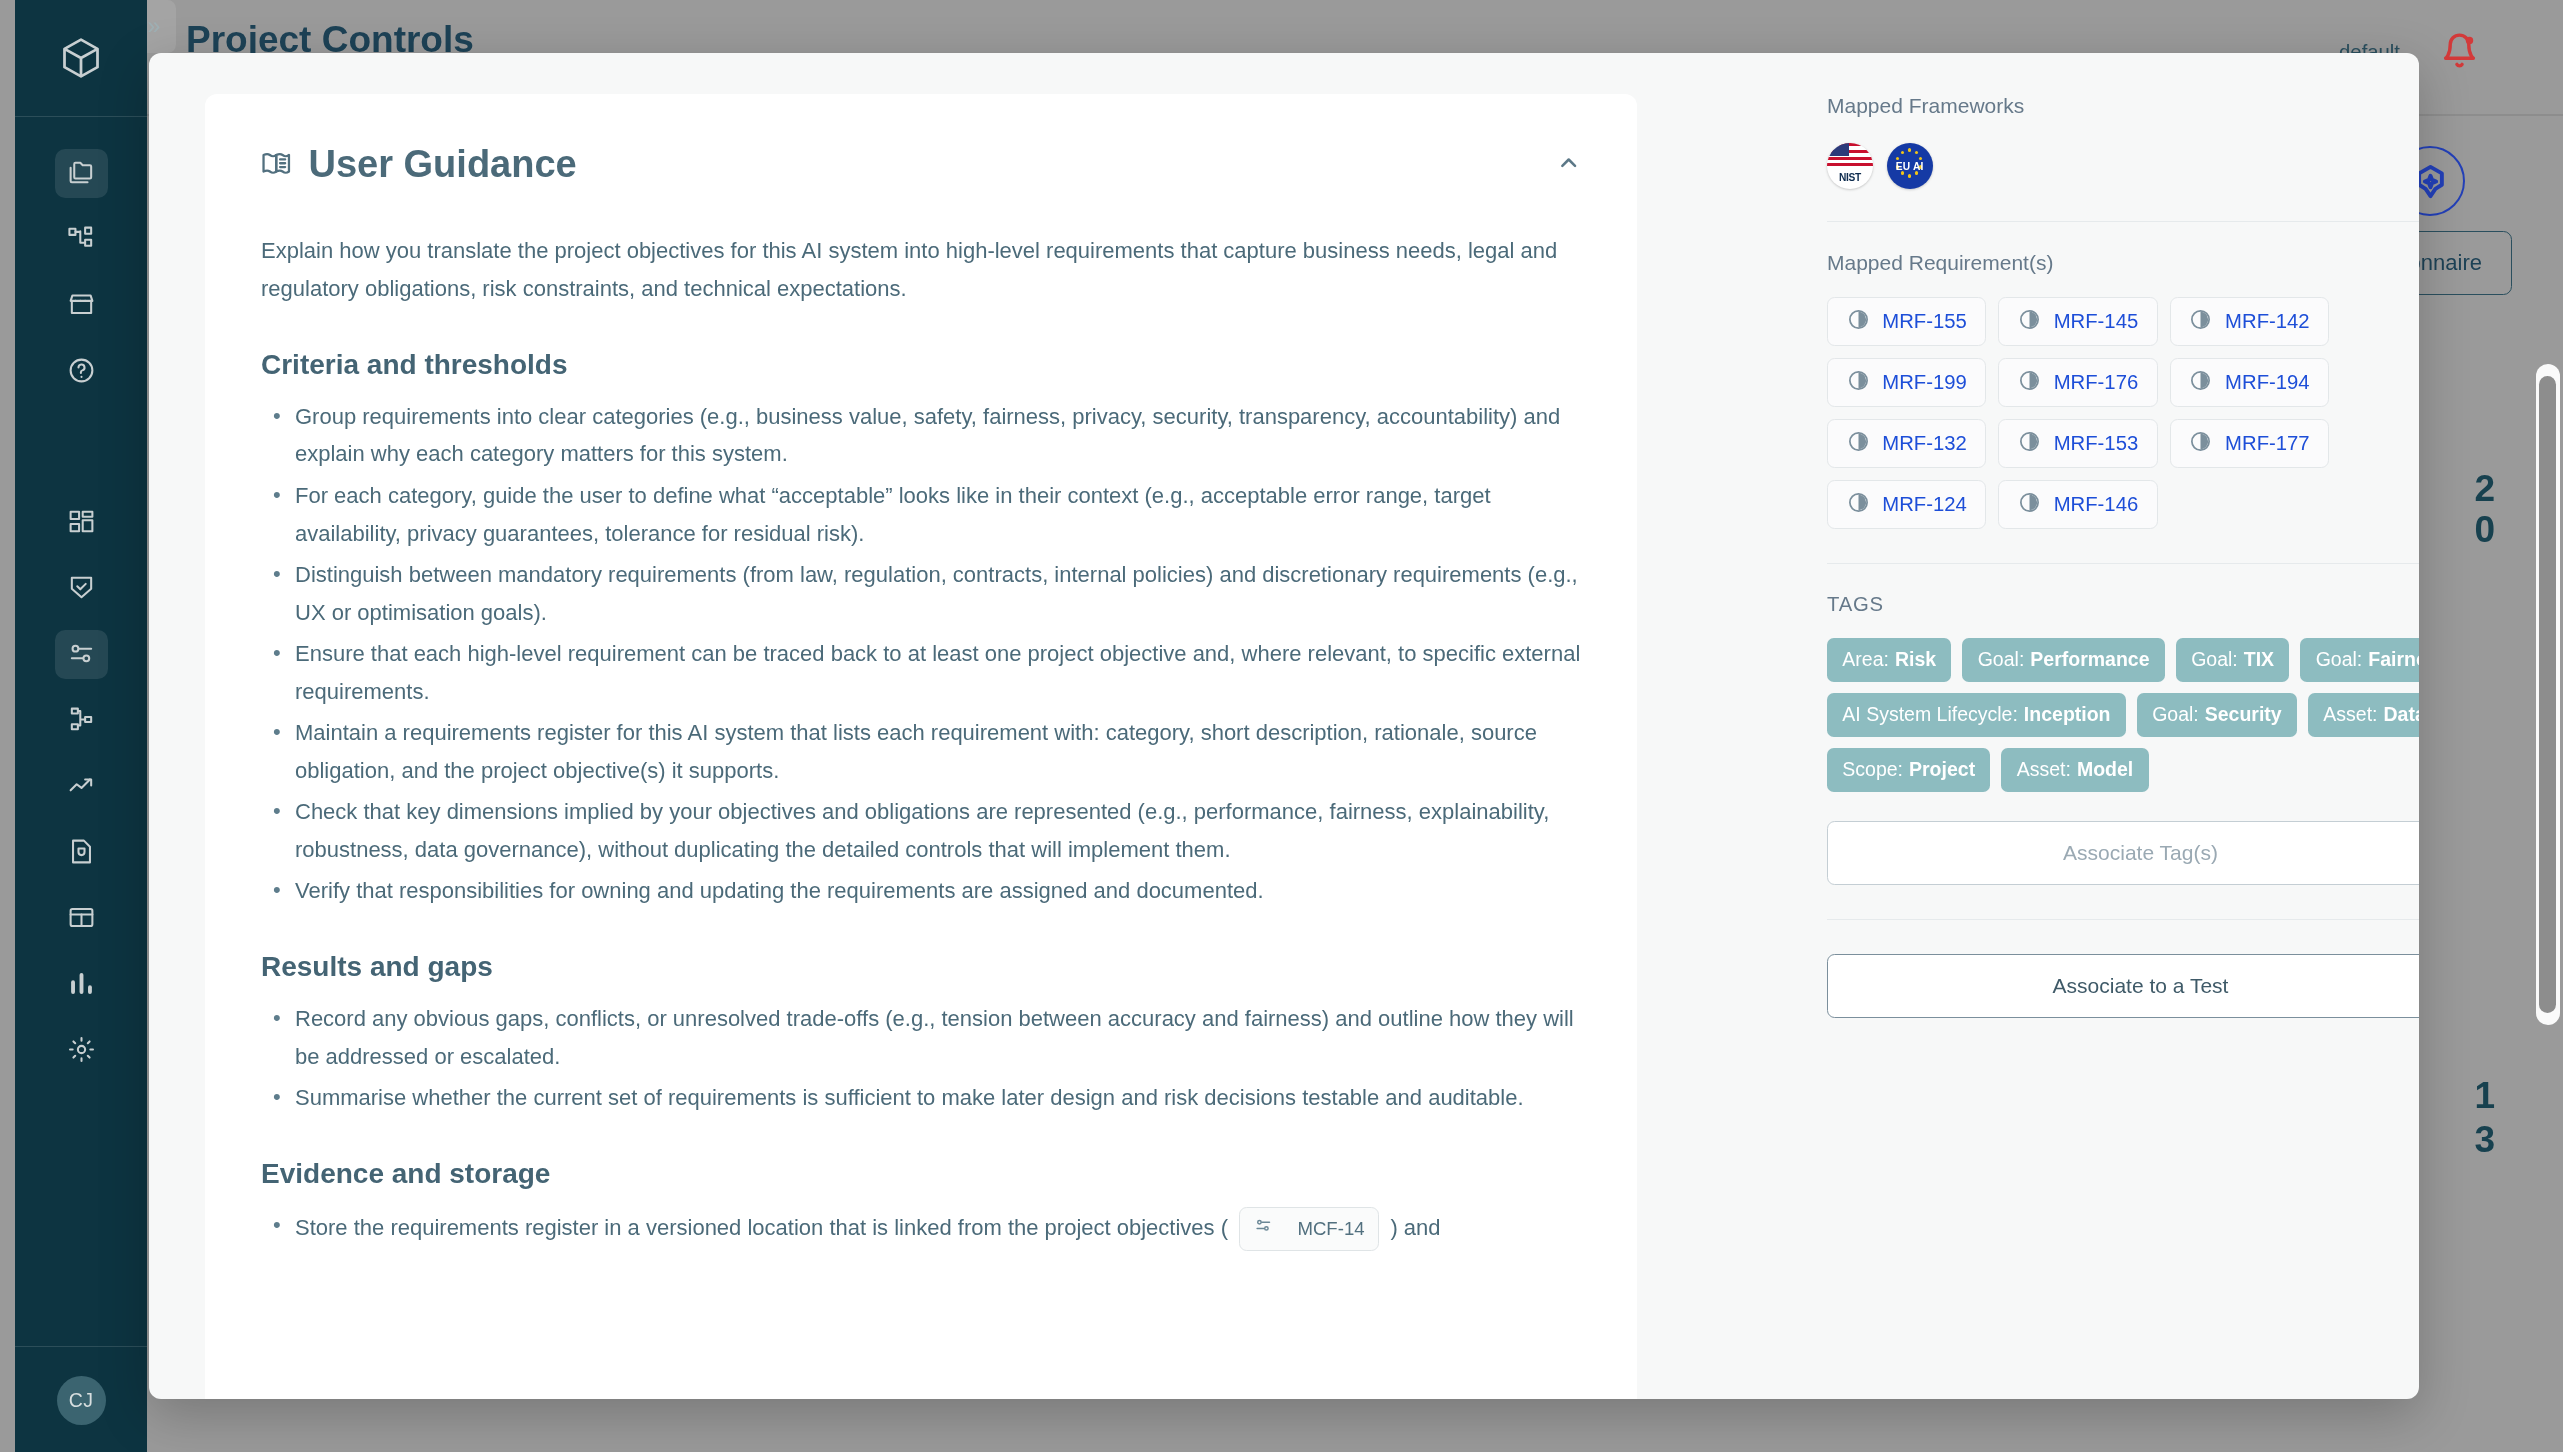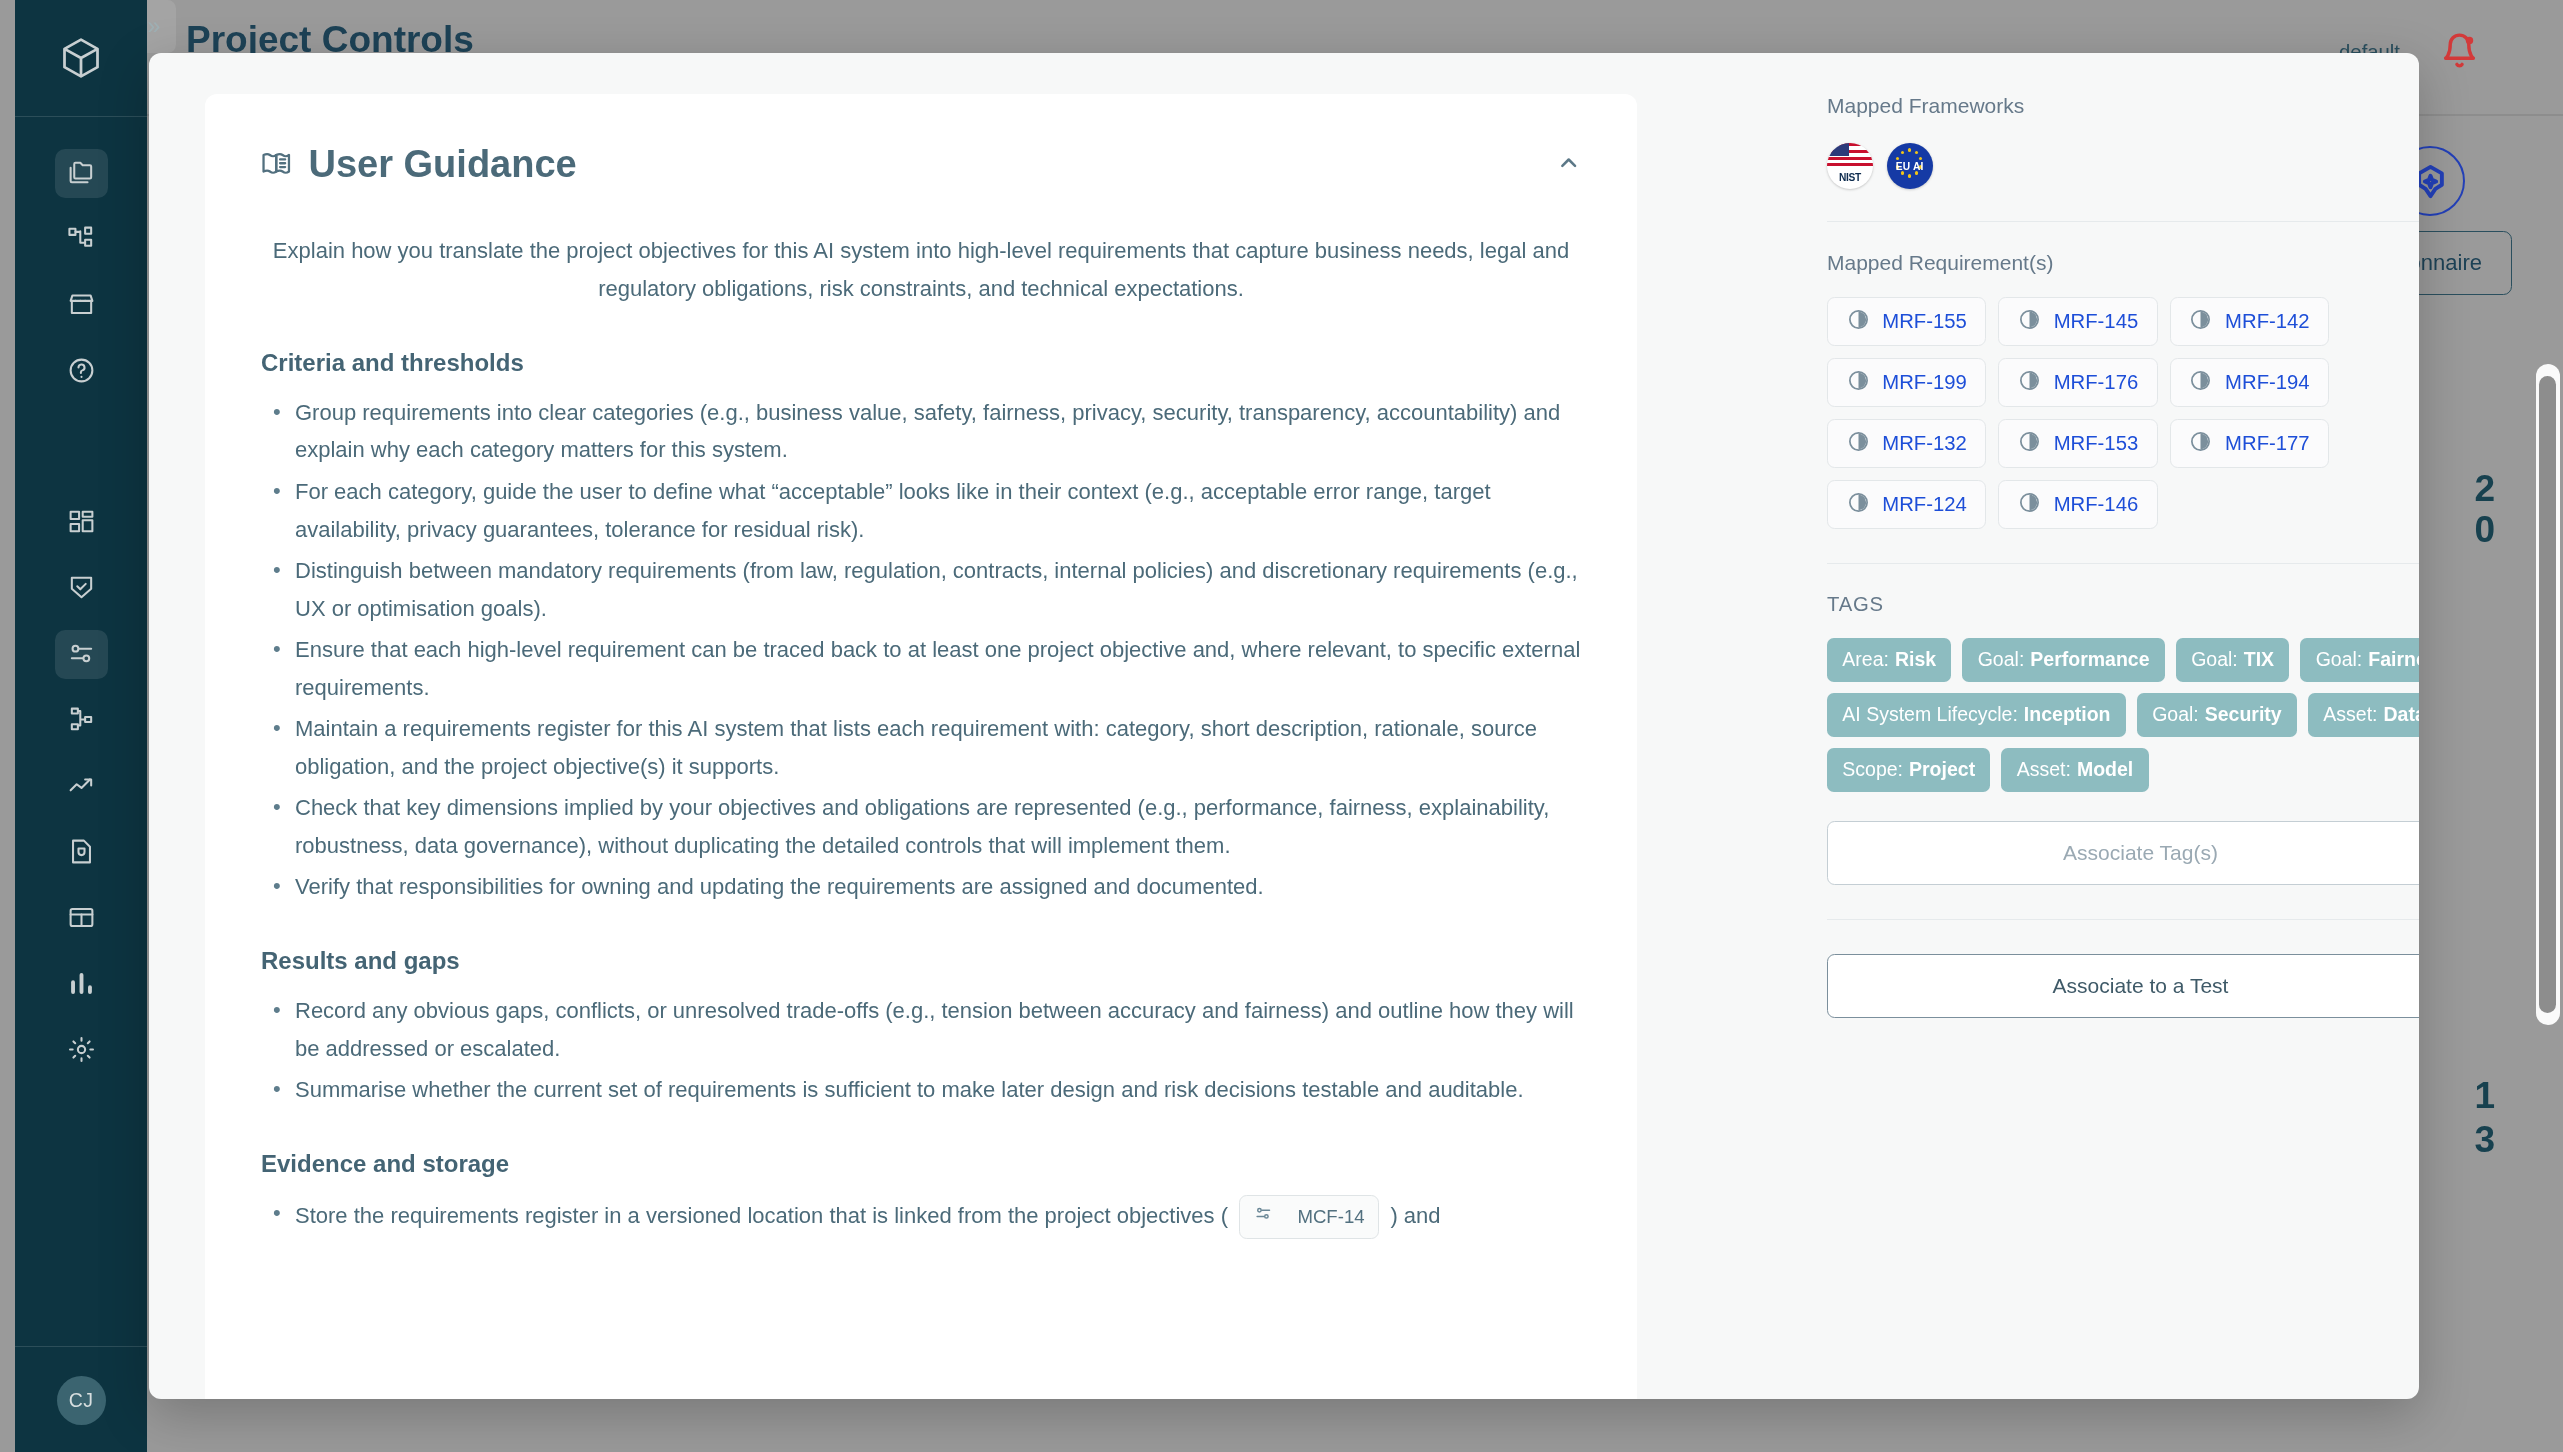--- a/index.html
+++ b/index.html
@@ -148,22 +148,22 @@
     height: 47px;
   }
   .guidance-head-left { display: flex; align-items: center; gap: 17px; }
   .book-icon svg { width: 30.5px; height: 30.5px; stroke: #52707f; fill: none;
                    stroke-width: 1.8; stroke-linecap: round; stroke-linejoin: round; }
   .guidance-title { font-size: 38px; font-weight: 700; color: #4b6a79; }
   .chev-up svg { width: 25.4px; height: 25.4px; stroke: #5c7887; fill:none; stroke-width: 2.4;
                  stroke-linecap: round; stroke-linejoin: round; cursor: pointer; }
 
   .guidance-body { margin-top: 44px; color: #4b6a79; }
-  .g-intro { font-size: 22px; line-height: 1.72; max-width: 1322px; text-align: center; }
-  .g-h3 { font-size: 24px; font-weight: 700; color: #446474; margin: 41px 0 17px; }
+  .g-intro { font-size: 22px; line-height: 1.72; max-width: 1322px; }
+  .g-h3 { font-size: 28px; font-weight: 700; color: #446474; margin: 41px 0 17px; }
   .g-list { list-style: none; margin: 0; }
   .g-list li {
     position: relative;
     font-size: 22px; line-height: 1.72;
     padding-left: 34px; margin-bottom: 3.4px;
     max-width: 1356px;
   }
   .g-list li::before {
     content: "•"; position: absolute; left: 12px; top: -0.8px;
     color: #5e7d8c; font-size: 22px;

